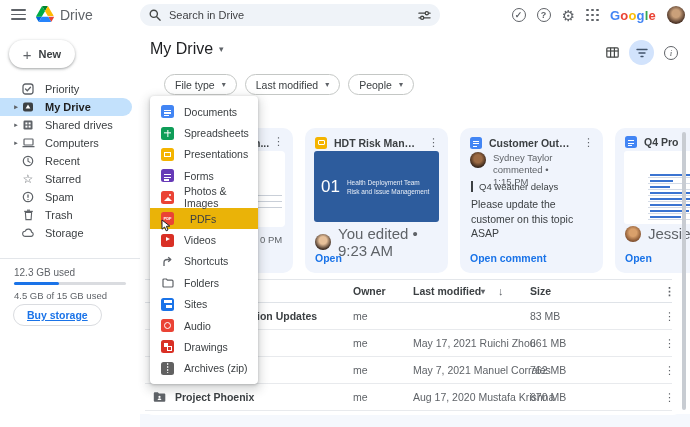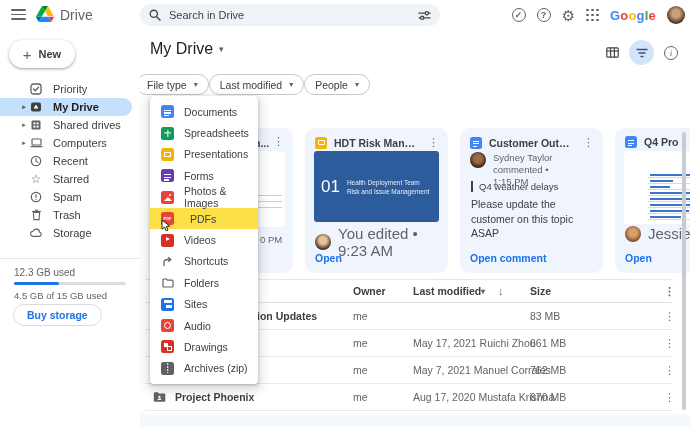--- a/index.html
+++ b/index.html
@@ -22,41 +22,41 @@
   .apps-grid i { width:2.6px; height:2.6px; background:#5f6368; border-radius:50%; }
   .google-word { font-size:13px; font-weight:bold; letter-spacing:.2px; }
   .avatar { width:18px; height:18px; border-radius:50%; background:radial-gradient(circle at 50% 42%, #caa07a 28%, #4a3226 70%, #241a12 100%); }
 
   
   .sidebar { position:absolute; left:0; top:30px; width:140px; bottom:0; background:#fff; z-index:10; }
   .new-btn { position:absolute; left:9px; top:10px; width:66px; height:28px; background:#fff; border-radius:14px; box-shadow:0 1px 2px rgba(60,64,67,.3), 0 1px 3px 1px rgba(60,64,67,.15); display:flex; align-items:center; justify-content:center; gap:7px; cursor:pointer; }
   .new-btn .plus { font-size:15px; color:#5f6368; font-weight:400; }
   .new-btn .lbl { font-size:11px; font-weight:bold; color:#3c4043; }
   .nav { position:absolute; left:0; top:50px; width:140px; }
-  .nav-item { height:18px; display:flex; align-items:center; padding-left:20px; position:relative; cursor:pointer; font-size:11px; color:#3c4043;text-align:center; }
+  .nav-item { height:18px; display:flex; align-items:center; padding-left:12px; position:relative; cursor:pointer; font-size:11px; color:#3c4043;text-align:center; }
   .nav-item .exp { width:8px; font-size:7px; color:#5f6368; }
   .nav-item .noexp { width:8px; }
   .nav-item .nicon { width:16px; display:flex; justify-content:center; margin-right:9px; color:#5f6368; font-size:12px; line-height:1; }
   .nav-item.selected { background:#c3e1fc; border-radius:0 14px 14px 0; margin-right:8px; font-weight:bold; color:#1f1f1f; }
   .side-divider { position:absolute; left:0; top:228px; width:140px; height:1px; background:#e3e6ea; }
   .storage-used { position:absolute; left:14px; top:237px; font-size:10px; color:#5f6368; }
   .storage-bar { position:absolute; left:14px; top:252px; width:112px; height:3px; background:#dadce0; border-radius:2px; }
   .storage-bar i { display:block; width:40%; height:3px; background:#1a73e8; border-radius:2px; }
   .storage-quota { position:absolute; left:14px; top:260px; font-size:9.5px; color:#5f6368; }
-  .buy-btn { position:absolute; left:13px; top:274px; height:22px; padding:0 13px; border:1px solid #dadce0; border-radius:12px; background:#fff; color:#1a73e8; font-size:10.5px; font-weight:bold; display:flex; align-items:center; cursor:pointer; }
+  .buy-btn { position:absolute; left:13px; top:274px; height:22px; padding:0 13px; border:1px solid #dadce0; border-radius:12px; background:#fff; color:#1a73e8; font-size:10.5px; font-weight:bold; display:flex; align-items:center; cursor:pointer;text-decoration:underline; }
 
   
   .page-title { position:absolute; left:150px; top:40px; font-size:16px; color:#202124; display:flex; align-items:center; gap:6px; cursor:pointer; }
   .page-title .caret { font-size:9px; color:#5f6368; }
   .view-icons { position:absolute; top:40px; right:12px; display:flex; align-items:center; gap:10px; }
   .filter-active { width:25px; height:25px; border-radius:50%; background:#d2e3fc; display:flex; align-items:center; justify-content:center; cursor:pointer; }
   .info-glyph { width:14px; height:14px; border:1.3px solid #5f6368; border-radius:50%; font-size:9px; color:#5f6368; display:flex; align-items:center; justify-content:center; font-style:italic; font-family:"Liberation Serif",serif; }
 
   
-  .chips { position:absolute; left:136px; top:74px; display:flex; }
+  .chips { position:absolute; left:164px; top:74px; display:flex; gap:8px; }
   .chip { height:21px; border:1px solid #c4c7c5; border-radius:11px; background:#fff; display:flex; align-items:center; gap:7px; padding:0 10px; font-size:10.5px; color:#3c4043; cursor:pointer; }
   .chip .caret { font-size:8px; color:#5f6368; }
 
   
   .cards { position:absolute; left:150px; top:128px; display:flex; gap:12px; z-index:2; }
   .card { width:143px; height:145px; background:#f0f4fc; border-radius:10px; position:relative; flex:none; }
   .card-head { position:absolute; top:8px; left:10px; right:6px; display:flex; align-items:center; gap:7px; }
   .card-title { font-size:10.5px; font-weight:bold; color:#3c4043; white-space:nowrap; overflow:hidden; text-overflow:ellipsis; flex:1; }
   .card-dots { color:#5f6368; font-size:11px; cursor:pointer; padding:0 3px; }
   .ft-badge { width:12px; height:12px; border-radius:2.5px; flex:none; position:relative; }
@@ -102,21 +102,21 @@
   .c-mod { left:268px; color:#5f6368; font-weight:normal; }
   .c-size { left:385px; color:#5f6368; font-weight:normal; }
   .c-dots { left:519px; color:#5f6368; font-size:11px; cursor:pointer; }
   .h-owner { left:208px; } .h-mod { left:268px; } .h-caret { left:336px; font-size:8px; color:#5f6368; }
   .h-sort { left:353px; font-size:11px; color:#5f6368; font-weight:normal; } .h-size { left:385px; }
   .row-icon { position:absolute; left:8px; top:50%; transform:translateY(-50%); display:flex; }
 
   
   .type-menu { position:absolute; left:150px; top:96px; width:108px; background:#fff; border-radius:4px; box-shadow:0 1px 3px rgba(60,64,67,.3), 0 4px 10px 3px rgba(60,64,67,.18); padding:5px 0; z-index:50; }
   .tm-item { height:21.4px; display:flex; align-items:center; gap:10px; padding-left:11px; font-size:10.5px; color:#3c4043; cursor:pointer; }
-  .tm-item.hl { background:#fde047;gap:16px; }
+  .tm-item.hl { background:#eab308;gap:16px; }
   .tm-ico { width:13px; height:13px; flex:none; border-radius:2.5px; position:relative; display:flex; align-items:center; justify-content:center; }
   .i-docs{background:#4285f4;} .i-sheets{background:#0f9d58;} .i-slides{background:#f4b400;}
   .i-forms{background:#673ab7;} .i-photos{background:#ea4335;} .i-pdf{background:#ea4335;}
   .i-video{background:#d93025;} .i-sites{background:#1a73e8;} .i-audio{background:#ea4335;}
   .i-draw{background:#d93025;} .i-zip{background:#616161;}
   .i-shortcut,.i-folder{background:transparent;}
   .tm-ico .wlines, .tm-ico .wlines::before, .tm-ico .wlines::after { position:absolute; content:""; left:3px; right:3px; height:1.2px; background:#fff; }
   .tm-ico .wlines { top:4.5px; } .tm-ico .wlines::before { top:2.8px; left:0; right:0; } .tm-ico .wlines::after { top:5.6px; left:0; right:2px; }
   .tm-ico .wcross { position:absolute; left:3px; top:3px; right:3px; bottom:3px; }
   .tm-ico .wcross::before { content:""; position:absolute; left:50%; top:0; bottom:0; width:1.3px; background:#fff; transform:translateX(-50%); }

